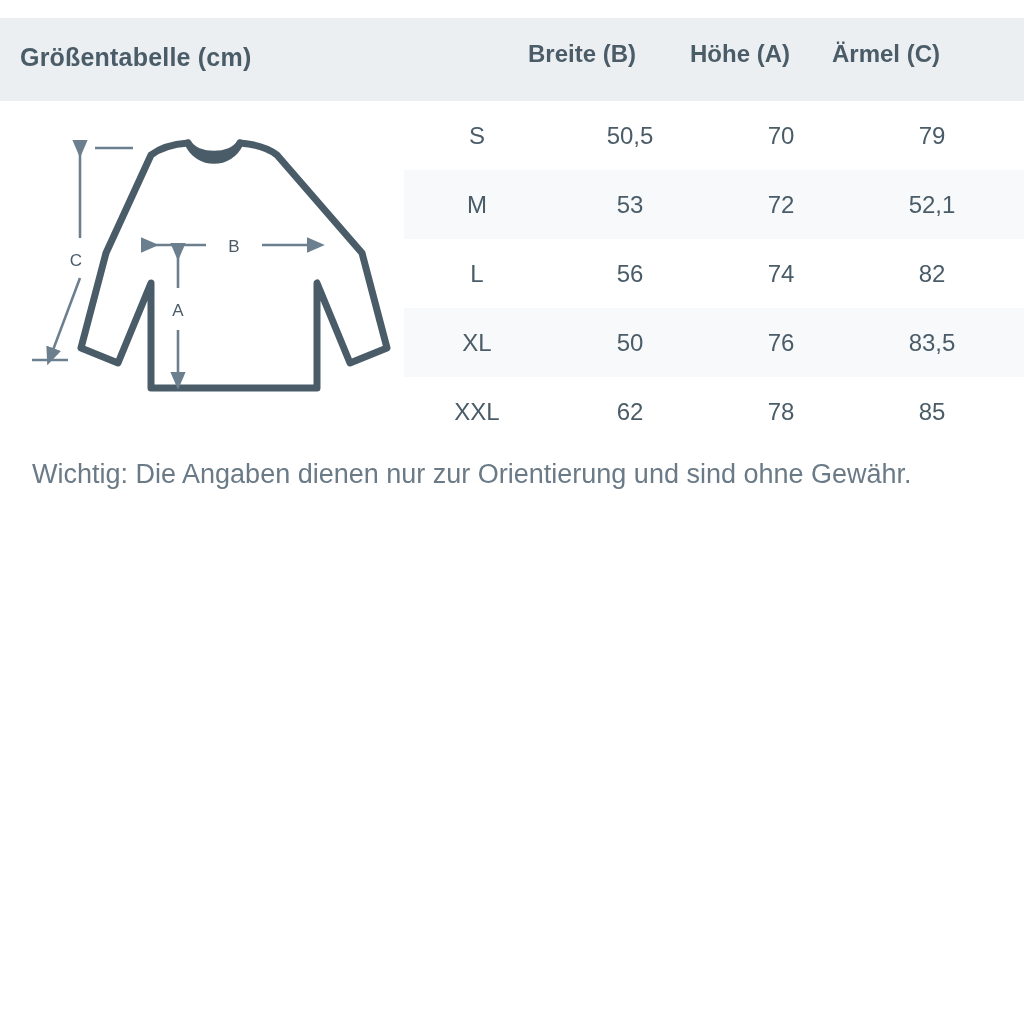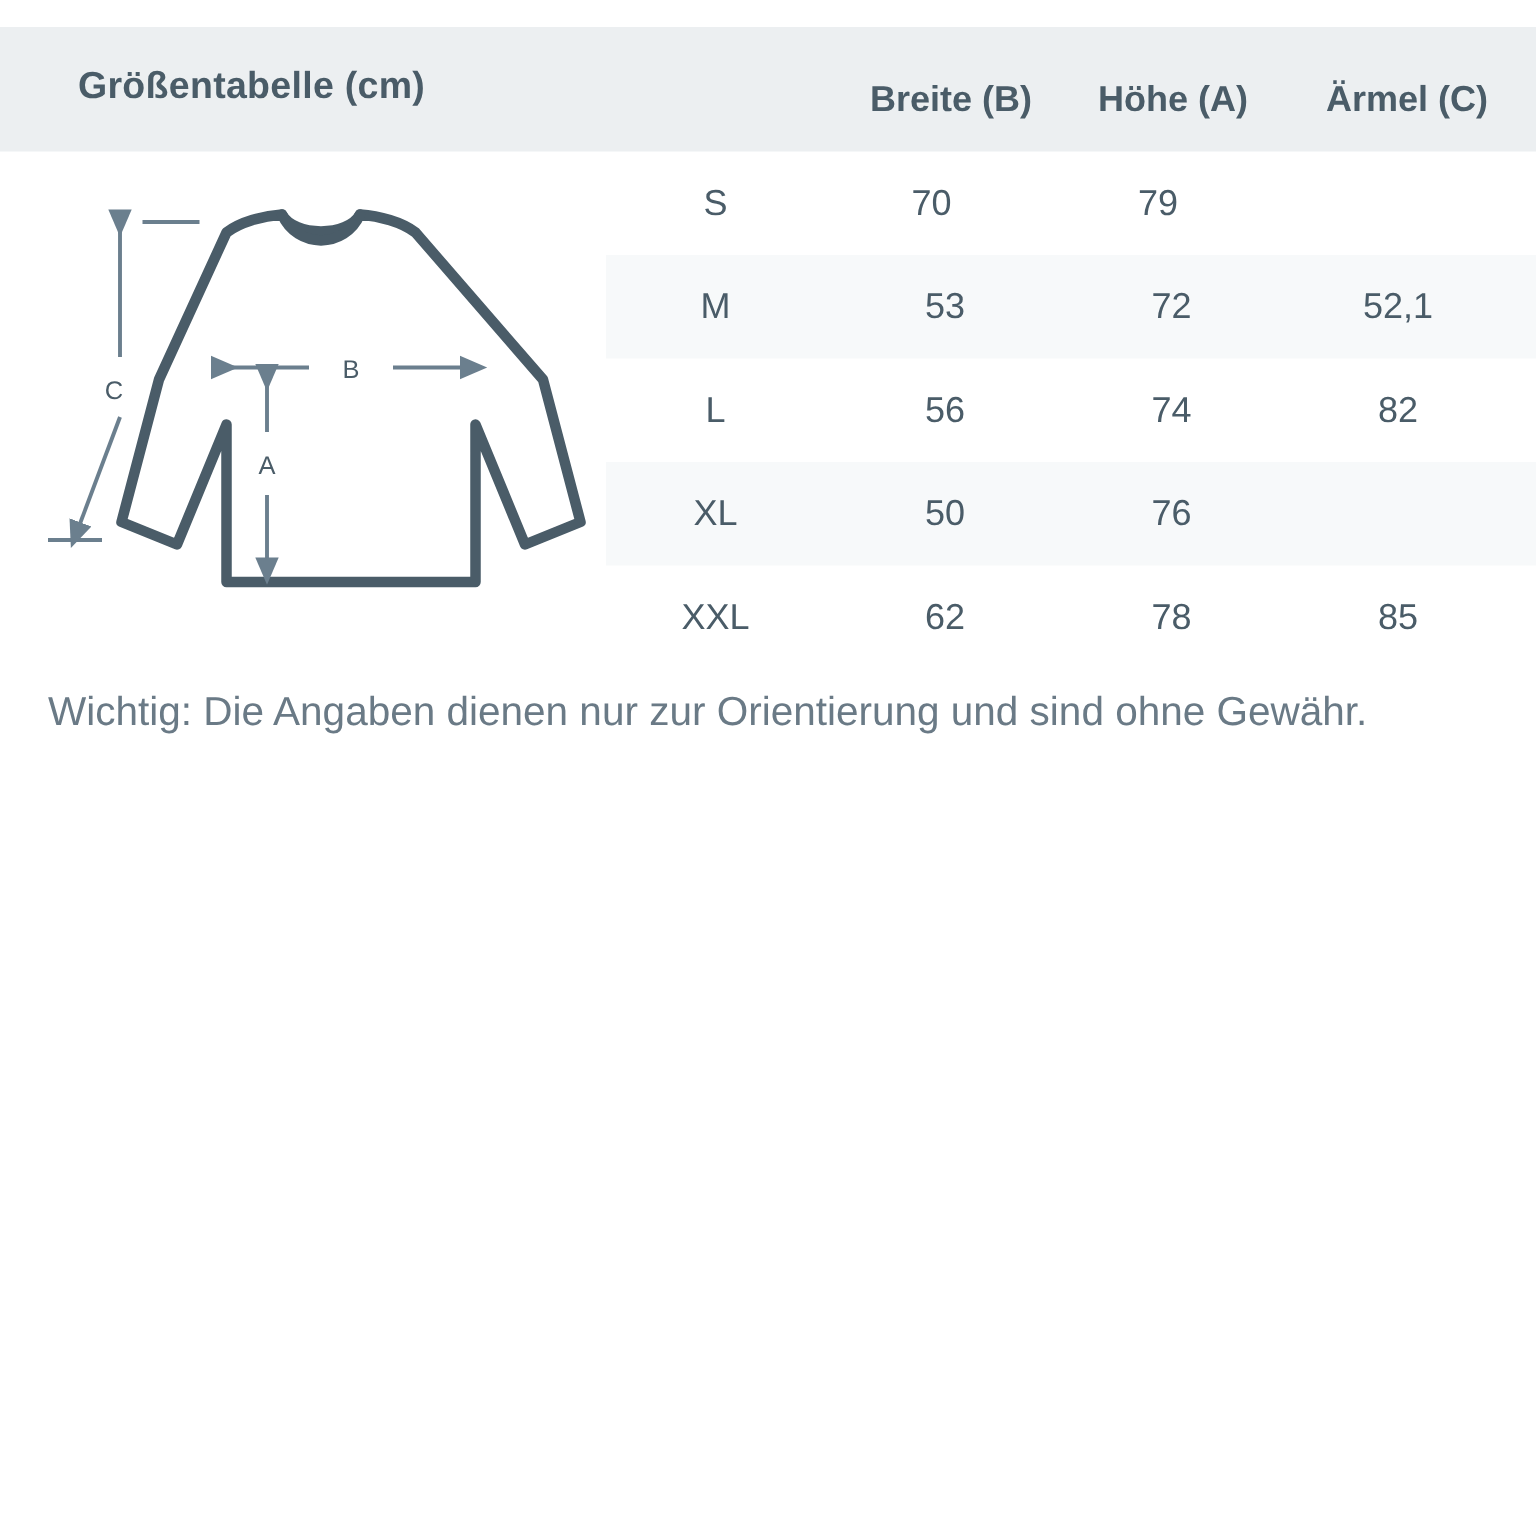--- a/index.html
+++ b/index.html
@@ -25,34 +25,34 @@
   .header-band {
     position: absolute;
     left: 0;
     top: 18px;
     width: 1024px;
     height: 83px;
     background: #eceff1;
   }
   .header-title {
     position: absolute;
-    left: 52px;
+    left: 20px;
     top: 43px;
     font-size: 25px;
     font-weight: bold;
     color: #4a5c68;
     letter-spacing: 0.2px;
   }
   .header-col {
     position: absolute;
-    top: 53px;
+    top: 40px;
     font-size: 24px;
     font-weight: bold;
     color: #4a5c68;
-    text-align: right;
+    text-align: left;
   }
   .header-col.c1 { left: 528px; width: 160px; }
   .header-col.c2 { left: 690px; width: 142px; }
   .header-col.c3 { left: 832px; width: 160px; }
 
   
   .rows {
     position: absolute;
     left: 404px;
     top: 101px;
@@ -104,20 +104,21 @@
   <div class="header-band"></div>
   <div class="header-title">Größentabelle (cm)</div>
   <div class="header-col c1">Breite (B)</div>
   <div class="header-col c2">Höhe (A)</div>
   <div class="header-col c3">Ärmel (C)</div>
 
   <div class="rows">
 
     <div class="row">
       <div class="cell size">S</div>
+      <div class="cell width">50,5</div>
       <div class="cell height">70</div>
       <div class="cell sleeve">79</div>
     </div>
 
     <div class="row alt">
       <div class="cell size">M</div>
       <div class="cell width">53</div>
       <div class="cell height">72</div>
       <div class="cell sleeve">52,1</div>
     </div>
@@ -126,20 +127,21 @@
       <div class="cell size">L</div>
       <div class="cell width">56</div>
       <div class="cell height">74</div>
       <div class="cell sleeve">82</div>
     </div>
 
     <div class="row alt">
       <div class="cell size">XL</div>
       <div class="cell width">50</div>
       <div class="cell height">76</div>
+      <div class="cell sleeve">83,5</div>
     </div>
 
     <div class="row">
       <div class="cell size">XXL</div>
       <div class="cell width">62</div>
       <div class="cell height">78</div>
       <div class="cell sleeve">85</div>
     </div>
 
   </div>

